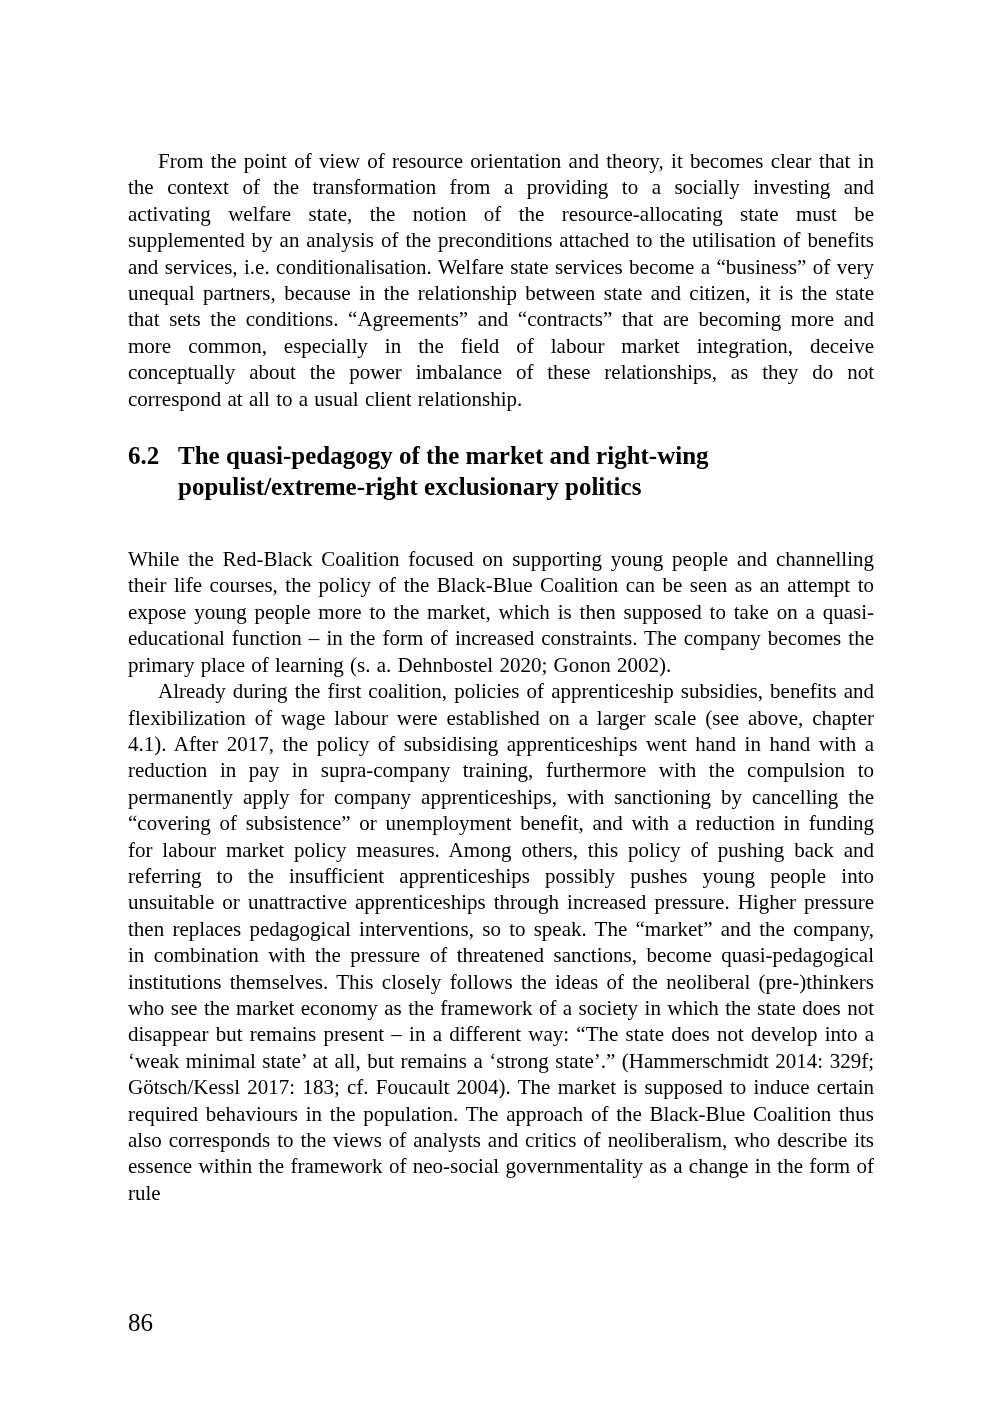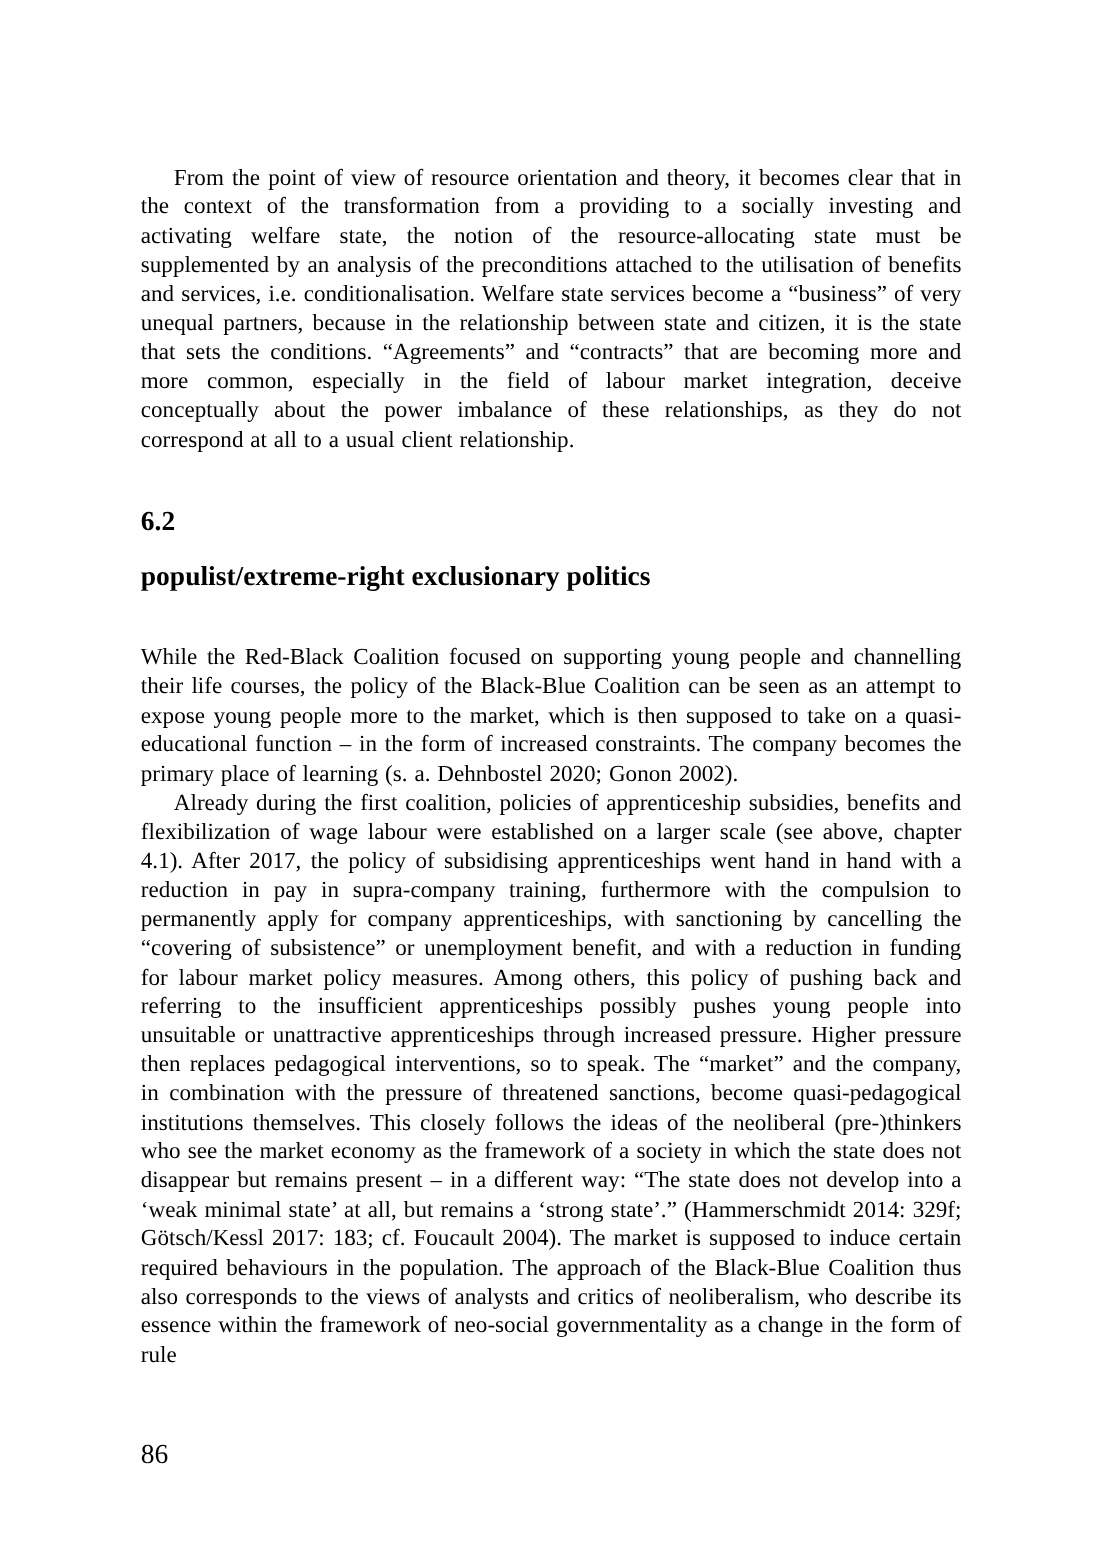--- a/index.html
+++ b/index.html
@@ -30,26 +30,25 @@
     text-align: justify;
     letter-spacing: 0px;
     word-spacing: 1px;
   }
   p.body.indent {
     text-indent: 30px;
   }
   .heading {
     display: flex;
     align-items: flex-start;
-    margin-top: 47px;
+    margin-top: 28px;
     margin-bottom: 44px;
     font-weight: bold;
     font-size: 25px;
     line-height: 31px;
-    flex-direction: column;
   }
   .heading .hnum {
     width: 50px;
     flex: 0 0 50px;
   }
   .heading .htitle {
     flex: 1;
   }
   .heading .hline {
     display: block;
@@ -66,20 +65,21 @@
 <body>
 
 <div class="page">
   <div class="text-block">
 
     <p class="body indent">From the point of view of resource orientation and theory, it becomes clear that in the context of the transformation from a providing to a socially investing and activating welfare state, the notion of the resource-allocating state must be supplemented by an analysis of the preconditions attached to the utilisation of benefits and services, i.e. conditionalisation. Welfare state services become a “business” of very unequal partners, because in the relationship between state and citizen, it is the state that sets the conditions. “Agreements” and “contracts” that are becoming more and more common, especially in the field of labour market integration, deceive conceptually about the power imbalance of these relationships, as they do not correspond at all to a usual client relationship.</p>
 
     <div class="heading">
       <span class="hnum">6.2</span>
       <span class="htitle">
+        <span class="hline">The quasi-pedagogy of the market and right-wing</span>
         <span class="hline">populist/extreme-right exclusionary politics</span>
       </span>
     </div>
 
     <p class="body">While the Red-Black Coalition focused on supporting young people and channelling their life courses, the policy of the Black-Blue Coalition can be seen as an attempt to expose young people more to the market, which is then supposed to take on a quasi-educational function – in the form of increased constraints. The company becomes the primary place of learning (s. a. Dehnbostel 2020; Gonon 2002).</p>
 
     <p class="body indent">Already during the first coalition, policies of apprenticeship subsidies, benefits and flexibilization of wage labour were established on a larger scale (see above, chapter 4.1). After 2017, the policy of subsidising apprenticeships went hand in hand with a reduction in pay in supra-company training, furthermore with the compulsion to permanently apply for company apprenticeships, with sanctioning by cancelling the “covering of subsistence” or unemployment benefit, and with a reduction in funding for labour market policy measures. Among others, this policy of pushing back and referring to the insufficient apprenticeships possibly pushes young people into unsuitable or unattractive apprenticeships through increased pressure. Higher pressure then replaces pedagogical interventions, so to speak. The “market” and the company, in combination with the pressure of threatened sanctions, become quasi-pedagogical institutions themselves. This closely follows the ideas of the neoliberal (pre-)thinkers who see the market economy as the framework of a society in which the state does not disappear but remains present – in a different way: “The state does not develop into a ‘weak minimal state’ at all, but remains a ‘strong state’.” (Hammerschmidt 2014: 329f; Götsch/Kessl 2017: 183; cf. Foucault 2004). The market is supposed to induce certain required behaviours in the population. The approach of the Black-Blue Coalition thus also corresponds to the views of analysts and critics of neoliberalism, who describe its essence within the framework of neo-social governmentality as a change in the form of rule</p>
 
   </div>
 

